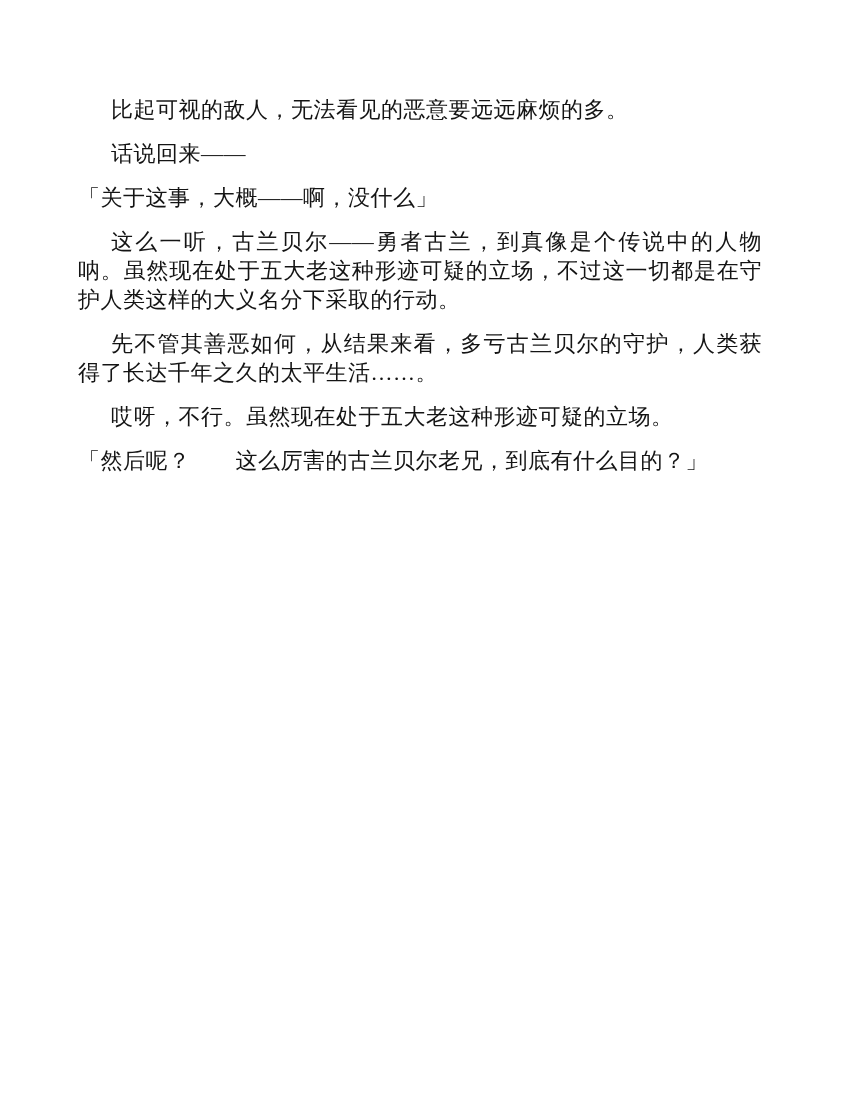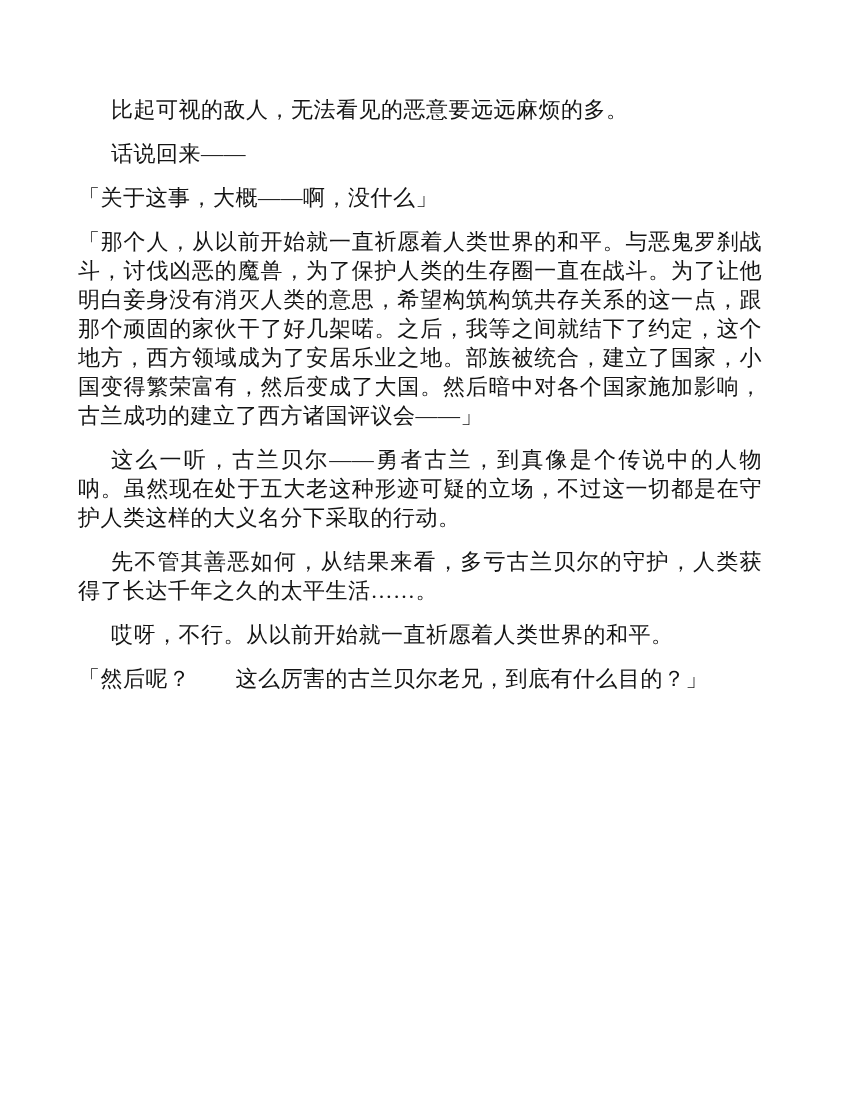--- a/index.html
+++ b/index.html
@@ -37,19 +37,18 @@
   }
 </style>
 </head>
 <body>
 
 <div class="page">
   <div class="text-column" id="text-column">
       <p class="narration">比起可视的敌人，无法看见的恶意要远远麻烦的多。</p>
       <p class="narration">话说回来——</p>
       <p class="dialogue">「关于这事，大概——啊，没什么」</p>
-      <p class="dialogue">「那个人，从以前开始就一直祈愿着人类世界的和平。与恶鬼罗刹战斗，讨伐凶恶的魔兽，为了保护人类的生存圈一直在战斗。为了让他明白妾身没有消灭人类的意思，希望构筑构筑共存关系的这一点，跟那个顽固的家伙干了好几架喏。之后，我等之间就结下了约定，这个地方，西方领域成为了安居乐业之地。部族被统合，建立了国家，小国变得繁荣富有，然后变成了大国。然后暗中对各个国家施加影响，古兰成功的建立了西方诸国评议会——」</p>
       <p class="narration">这么一听，古兰贝尔——勇者古兰，到真像是个传说中的人物呐。虽然现在处于五大老这种形迹可疑的立场，不过这一切都是在守护人类这样的大义名分下采取的行动。</p>
       <p class="narration">先不管其善恶如何，从结果来看，多亏古兰贝尔的守护，人类获得了长达千年之久的太平生活……。</p>
-      <p class="narration">哎呀，不行。从以前开始就一直祈愿着人类世界的和平。</p>
+      <p class="narration">哎呀，不行。虽然现在处于五大老这种形迹可疑的立场。</p>
       <p class="dialogue">「然后呢？　　这么厉害的古兰贝尔老兄，到底有什么目的？」</p>
     </div>
 </div>
 
 </body></html>

